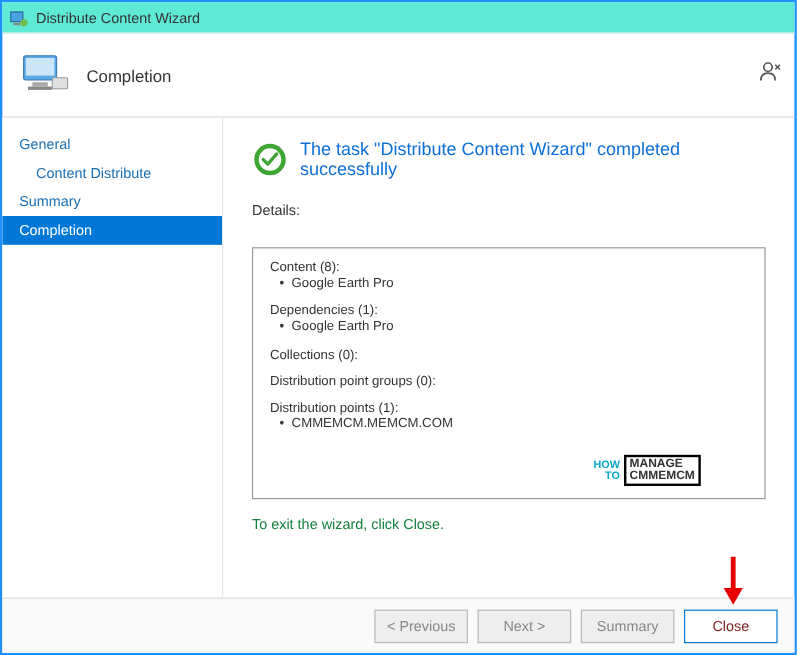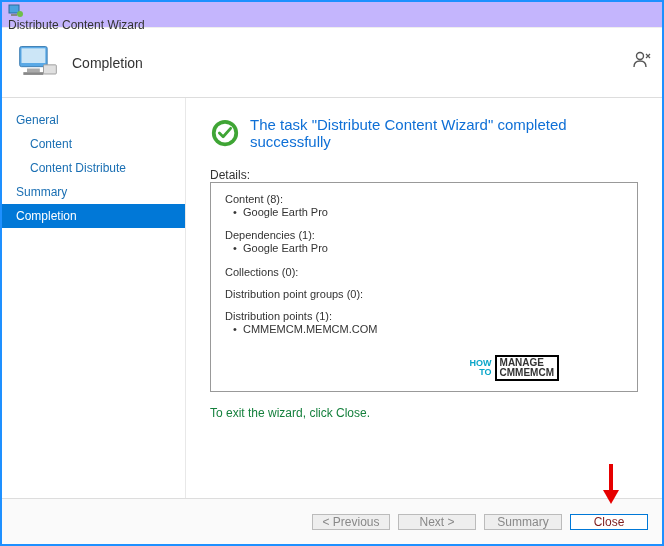--- a/index.html
+++ b/index.html
@@ -1,44 +1,44 @@
 <!DOCTYPE html>
 <html><head>
   <meta charset="utf-8">
   <style>
     * { box-sizing: border-box; margin: 0; padding: 0; }
     body { font-family: "Segoe UI", Tahoma, sans-serif; font-size: 12px; background: #fff; }
     .window { width: 664px; height: 546px; border: 2px solid #1e90ff; background: #fff; position: relative; }
-    .titlebar { height: 26px; background: #c4b5fd; display: flex; padding: 0 6px; border-bottom: 1px solid #eee; flex-direction: column; }
+    .titlebar { height: 26px; background: #5eead4; display: flex; align-items: center; padding: 0 6px; border-bottom: 1px solid #eee; }
     .titlebar-icon { width: 16px; height: 16px; margin-right: 6px; }
     .titlebar-text { font-size: 12px; color: #333; }
     .header { height: 70px; display: flex; align-items: center; padding: 0 14px; border-bottom: 1px solid #ddd; position: relative; }
     .header-icon { width: 44px; height: 44px; margin-right: 12px; }
     .header-title { font-size: 14px; color: #333; }
     .header-user-icon { position: absolute; right: 10px; top: 22px; width: 20px; height: 20px; }
     .body { display: flex; height: calc(100% - 26px - 70px - 46px); }
     .sidebar { width: 184px; background: #fff; border-right: 1px solid #e8e8e8; padding-top: 10px; }
     .sidebar-item { padding: 5px 10px 5px 14px; font-size: 12px; color: #1a6fb3; cursor: pointer; white-space: nowrap; }
     .sidebar-item.indent { padding-left: 28px; }
     .sidebar-item.active { background: #0178d7; color: #fff; }
     .content { flex: 1; padding: 18px 24px 10px 24px; position: relative; }
     .success-row { display: flex; align-items: center; margin-bottom: 18px; }
     .success-icon { width: 30px; height: 30px; margin-right: 10px; flex-shrink: 0; }
     .success-text { color: #0e6fd6; font-size: 15px; }
-    .details-label { font-size: 12px; color: #333; margin-bottom: 0; }
+    .details-label { font-size: 12px; color: #333; margin-bottom: 24px; }
     .details-box { border: 1px solid #999; width: 100%; height: 210px; padding: 10px 14px; font-size: 11px; color: #333; overflow: hidden; position: relative; }
     .section-title { margin-top: 6px; }
     .section-title:first-child { margin-top: 0; }
     .bullet-item { padding-left: 18px; position: relative; line-height: 1.3; }
     .bullet-item::before { content: "•"; position: absolute; left: 8px; }
     .exit-text { margin-top: 14px; font-size: 12px; color: #15803d; }
     .footer { position: absolute; bottom: 0; left: 0; right: 0; height: 46px; border-top: 1px solid #ddd; display: flex; justify-content: flex-end; align-items: center; padding-right: 14px; gap: 8px; background: #fafafa; }
-    .btn { width: 78px; height: 16px; font-size: 12px; border: 1px solid #bbb; background: #eee; color: #888; cursor: default; }
+    .btn { width: 78px; height: 28px; font-size: 12px; border: 1px solid #bbb; background: #eee; color: #888; cursor: default; }
     .btn.enabled { background: #fff; color: #7f1d1d; border: 1px solid #0078d7; cursor: pointer; text-align: center; }
-    .watermark { position: absolute; right: 78px; bottom: 10px; display: flex; align-items: center; font-weight: bold; font-size: 11px; gap: 3px; }
+    .watermark { position: absolute; right: 53px; bottom: 10px; display: flex; align-items: center; font-weight: bold; font-size: 11px; gap: 3px; }
     .watermark .hw { color: #0aa6c9; line-height: 1; font-size: 9px; text-align: right; }
     .watermark .box { border: 2px solid #000; padding: 1px 3px; line-height: 1; font-size: 10px; }
     .arrow-svg { position: absolute; right: 41px; bottom: 38px; width: 20px; height: 44px; pointer-events: none; }
   </style>
 </head>
 <body>
 
 <div class="window">
 
   <div class="titlebar">
@@ -68,21 +68,20 @@
           <circle cx="8" cy="6" r="3.5" fill="none" stroke="#555" stroke-width="1.4"></circle>
           <path d="M2 17 Q2 11 8 11 Q14 11 14 17" fill="none" stroke="#555" stroke-width="1.4"></path>
           <path d="M14 8 L18 4 M14 4 L18 8" stroke="#555" stroke-width="1.2"></path>
         </svg>
     </span>
   </div>
 
   <div class="body">
     <div class="sidebar">
       <div class="sidebar-item">General</div>
-      <div class="sidebar-item indent">Content</div>
       <div class="sidebar-item indent">Content Distribute</div>
       <div class="sidebar-item">Summary</div>
       <div class="sidebar-item active">Completion</div>
     </div>
 
     <div class="content">
       <div class="success-row">
         <span class="success-icon">
           <svg viewBox="0 0 32 32">
               <circle cx="16" cy="16" r="14" fill="#3fa535"></circle>

